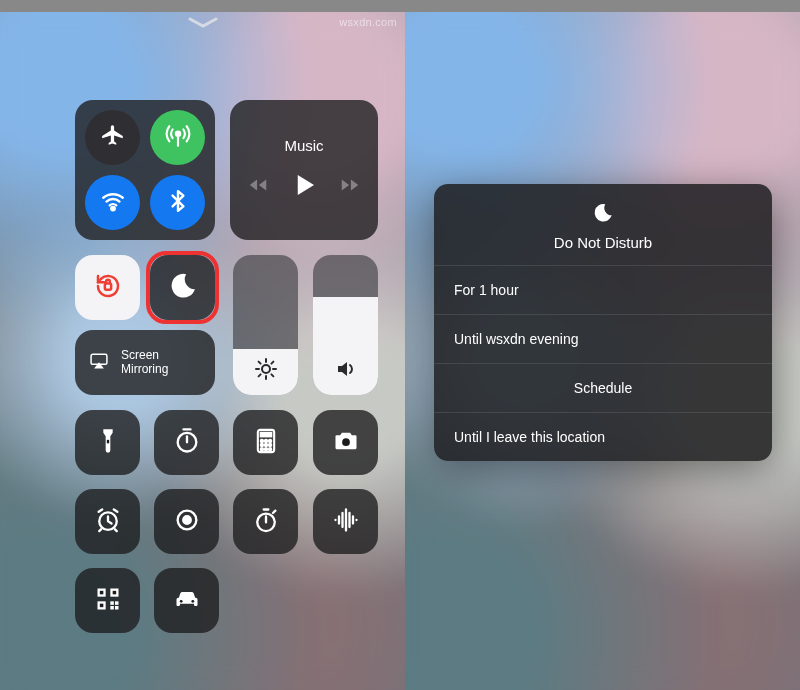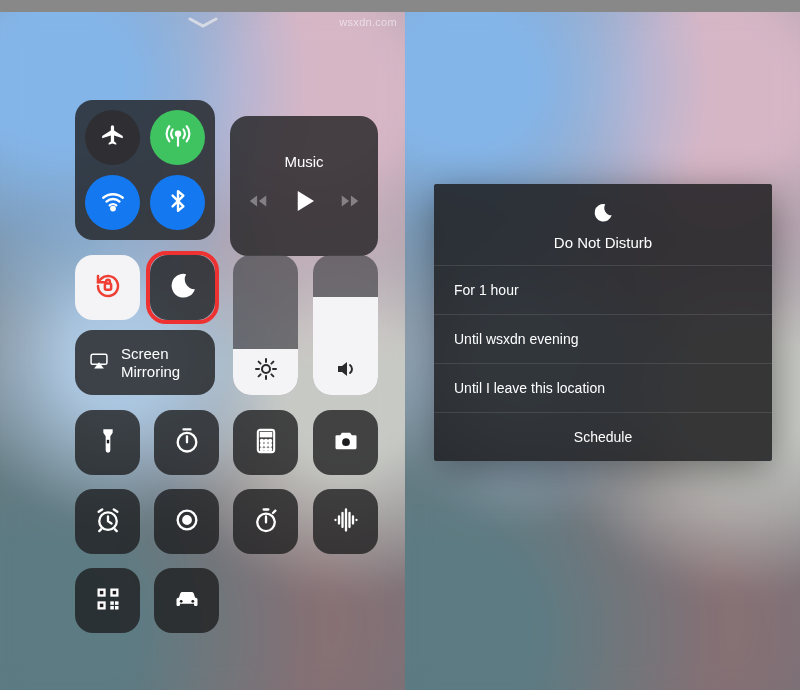--- a/index.html
+++ b/index.html
@@ -46,21 +46,21 @@
 
   
   .conn { left:0; top:0; width:140px; height:140px; padding:10px; display:grid; grid-template-columns:1fr 1fr; grid-template-rows:1fr 1fr; gap:10px;}
   .circ { border-radius:50%; display:flex; align-items:center; justify-content:center; color:#fff;}
   .circ svg{ width:26px; height:26px; }
   .c-dark  { background:#2f2f33; }
   .c-green { background:#34c759; }
   .c-blue  { background:#0a7aff; }
 
   
-  .music { left:155px; top:16px; width:148px; height:140px; color:#fff; display:flex; flex-direction:column; align-items:center; justify-content:center; gap:16px;}
+  .music { left:155px; top:0; width:148px; height:140px; color:#fff; display:flex; flex-direction:column; align-items:center; justify-content:center; gap:16px;}
   .music-title{ font-size:15px; }
   .music-ctrls{ display:flex; align-items:center; gap:20px;}
   .music-ctrls .side{ opacity:.35; }
   .music-ctrls svg{ width:22px; height:22px; fill:#fff;}
   .music-ctrls .play svg{ width:30px; height:30px;}
 
   
   .olock { left:0; top:155px; width:65px; height:65px; background:#f4f4f6; display:flex; align-items:center; justify-content:center; color:#ff3b30;}
   .olock svg{ width:30px; height:30px; }
 
@@ -76,37 +76,37 @@
   .vslider .ico{ position:absolute; left:50%; bottom:10px; transform:translateX(-50%); color:#2b2b2e;}
   .vslider .ico svg{ width:24px; height:24px; }
   .bright{ left:158px; top:155px; position:absolute;}
   .bright .fill{ height:46px;}
   .vol{ left:238px; top:155px; position:absolute;}
   .vol .fill{ height:98px;}
 
   
   .mirror{ left:0; top:230px; width:140px; height:65px; display:flex; align-items:center; gap:10px; padding:0 12px; color:#fff;}
   .mirror svg{ width:24px; height:20px;}
-  .mirror-txt{ font-size:15px; line-height:1.15;}
+  .mirror-txt{ font-size:12px; line-height:1.15;}
 
   
   .grid{ position:absolute; left:0; top:310px; width:303px;}
   .sq{ width:65px; height:65px; border-radius:18px; background:rgba(28,28,30,.78); display:flex; align-items:center; justify-content:center; color:#fff; position:absolute;}
   .sq svg{ width:28px; height:28px; }
   .row1 .s1{left:0;}   .row1 .s2{left:79px;} .row1 .s3{left:158px;} .row1 .s4{left:238px;}
   .row2 .s1{left:0; top:79px;} .row2 .s2{left:79px; top:79px;} .row2 .s3{left:158px; top:79px;} .row2 .s4{left:238px; top:79px;}
   .row3 .s1{left:0; top:158px;} .row3 .s2{left:79px; top:158px;}
 
   .watermark{ position:absolute; right:8px; top:4px; font-size:11px; color:rgba(255,255,255,.55); letter-spacing:.3px; z-index:50;}
 
   
   .popup{
     position:absolute; left:29px; top:172px; width:338px;
     background: rgba(28,28,30,.85);
-    border-radius:2px; overflow:hidden; color:#fff;
+    border-radius:14px; overflow:hidden; color:#fff;
     box-shadow: 0 10px 40px rgba(0,0,0,.45);
   }
   .popup-head{ text-align:center; padding:18px 10px 14px;}
   .popup-head svg{ width:22px; height:22px; margin-bottom:6px;}
   .popup-title{ font-size:15px; font-weight:500;}
   .popt{ padding:16px 20px; font-size:14px; border-top:1px solid rgba(255,255,255,.10); text-align:left;}
   .psched{ text-align:center;}
 </style>
 </head>
 <body>
@@ -319,17 +319,17 @@
     <div class="popup-head">
       <div style="display:inline-block;">
         <svg viewBox="0 0 24 24" fill="#fff">
               <path d="M14.5 2.5a9.5 9.5 0 1 0 7 12 8 8 0 0 1-7-12z"></path>
             </svg>
       </div>
       <div class="popup-title">Do Not Disturb</div>
     </div>
     <div class="popt">For 1 hour</div>
     <div class="popt">Until wsxdn evening</div>
+    <div class="popt psched">Schedule</div>
     <div class="popt">Until I leave this location</div>
-    <div class="popt psched">Schedule</div>
   </div>
  </div>
 </div>
 
 </body></html>

